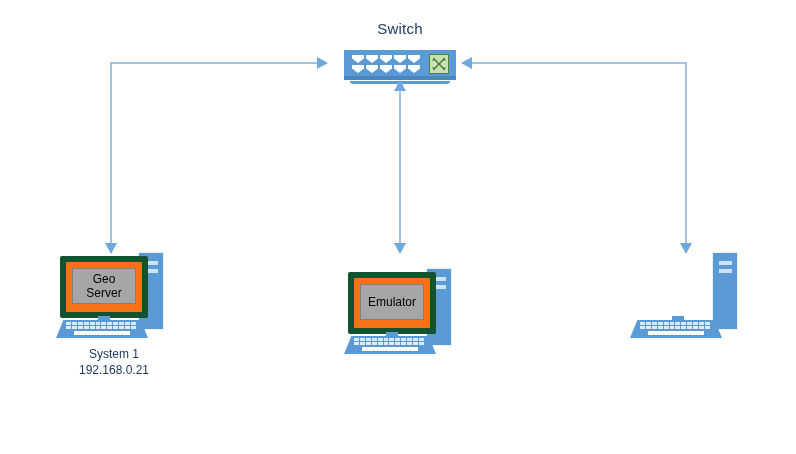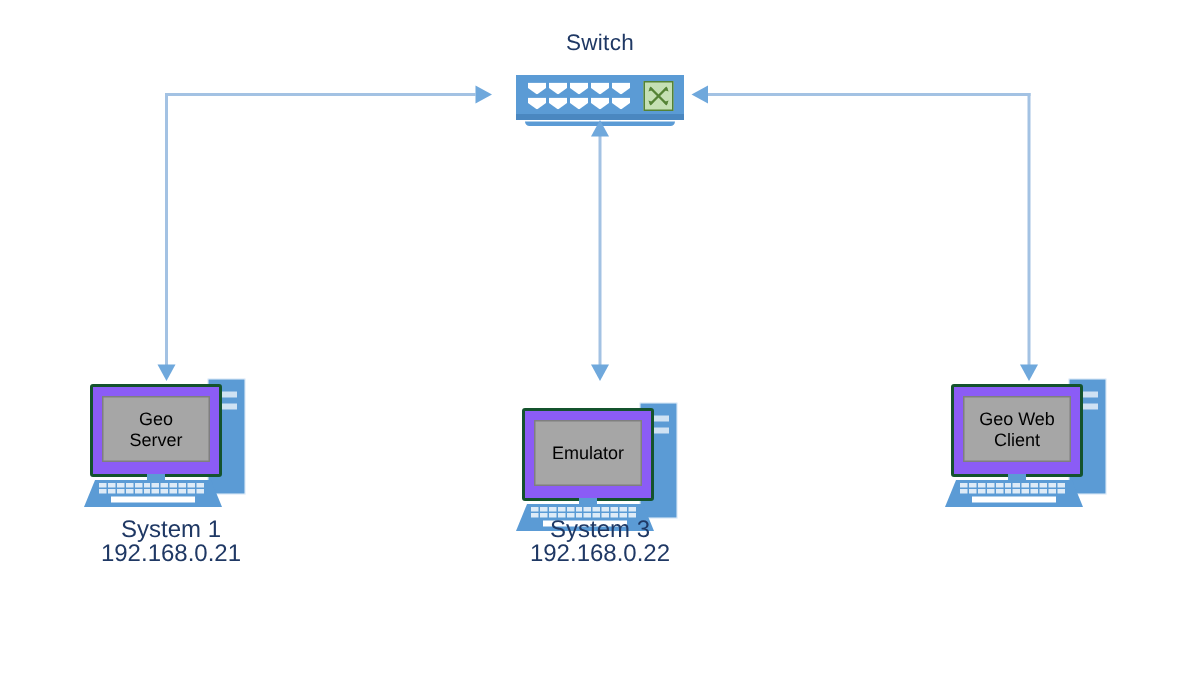--- a/index.html
+++ b/index.html
@@ -136,22 +136,22 @@
     height: 4px;
     background: #cfe2f3;
   }
   .tower-slot.s1 { top: 8px; }
   .tower-slot.s2 { top: 16px; }
   .monitor {
     position: absolute;
     left: 6px; top: 6px;
     width: 88px;
     height: 62px;
-    background: #8b5cf6;
-    border: 2px solid #14532d;
+    background: #f97316;
+    border: 6px solid #14532d;
     box-sizing: border-box;
     border-radius: 2px;
   }
   .screen {
     position: absolute;
     left: 6px; top: 6px;
     right: 6px; bottom: 8px;
     background: #a6a6a6;
     border: 1px solid #7f7f7f;
     box-sizing: border-box;
@@ -194,21 +194,21 @@
     position: absolute;
     left: 20px; top: 81px;
     width: 56px;
     height: 4px;
     background: #ffffff;
   }
 
   
   .caption {
     text-align: center;
-    font-size: 16px;
+    font-size: 12px;
     line-height: 16px;
     color: #1f3864;
     white-space: pre-line;
   }
 </style>
 </head>
 <body>
 
 <div id="canvas">
 
@@ -334,32 +334,26 @@
         <div class="key"></div>
         <div class="key"></div>
         <div class="key"></div>
       <div class="key"></div>
         <div class="key"></div>
         <div class="key"></div>
         <div class="key"></div>
     </div>
     <div class="spacebar"></div>
   </div>
-  <div class="abs caption" style="left:330px; top:346px; width:140px;">System 3
-192.168.0.22</div>
 
   <div class="abs node" style="left:628px; top:250px;">
     <div class="tower">
       <div class="tower-slot s1"></div>
       <div class="tower-slot s2"></div>
     </div>
-    <div class="monitor">
-      <div class="screen">Geo Web
-Client</div>
-    </div>
     <div class="monitor-neck"></div>
     <div class="keyboard"></div>
     <div class="keys">
       <div class="key"></div>
         <div class="key"></div>
         <div class="key"></div>
         <div class="key"></div>
       <div class="key"></div>
         <div class="key"></div>
         <div class="key"></div>

